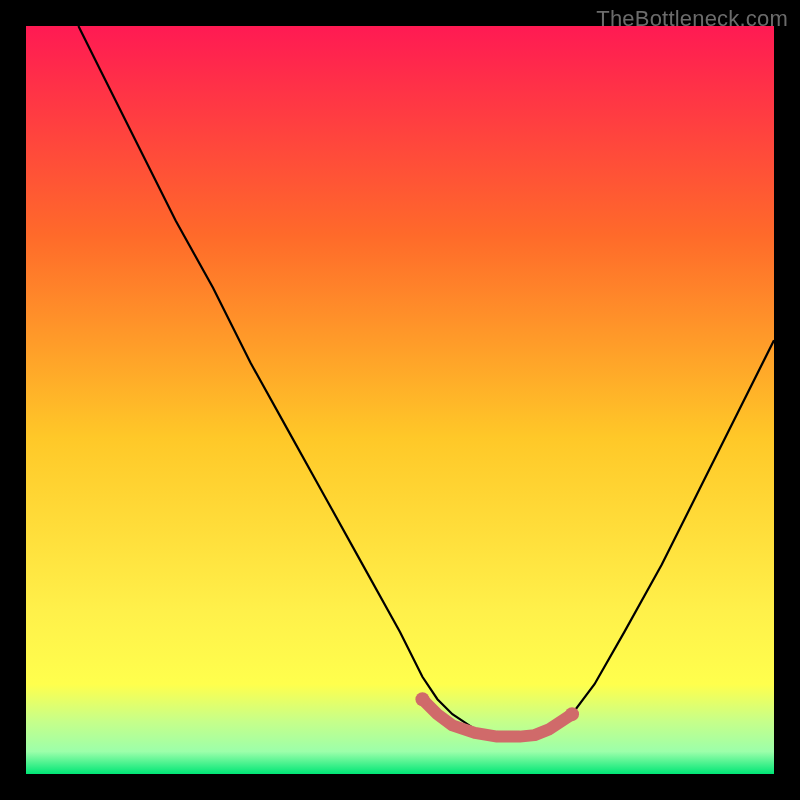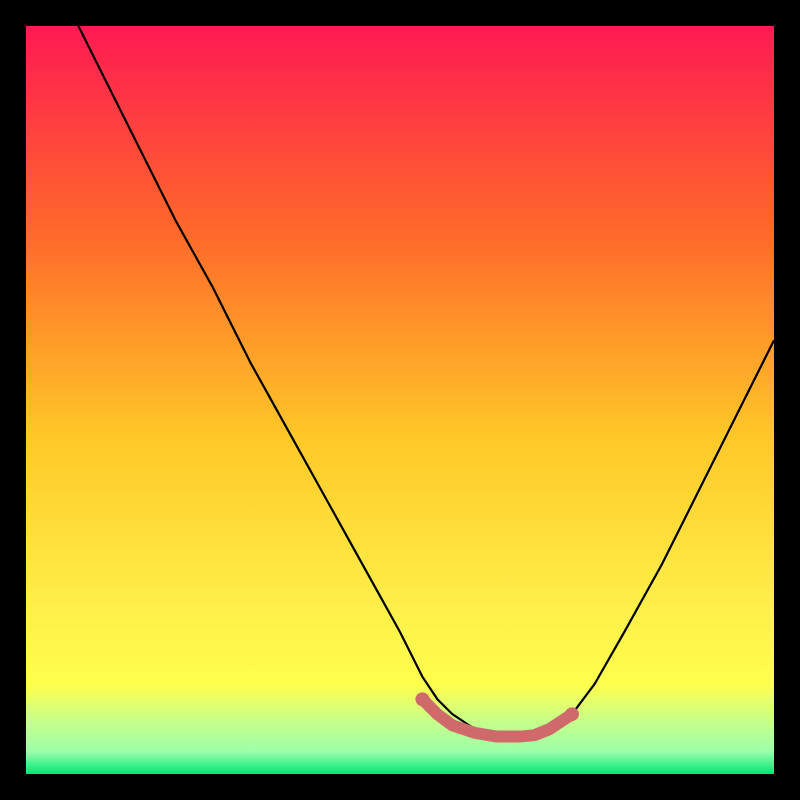--- a/index.html
+++ b/index.html
@@ -4,20 +4,21 @@
 <style>
   html,body{margin:0;padding:0;width:800px;height:800px;background:#000;overflow:hidden;font-family:Arial,Helvetica,sans-serif}
   .frame{position:absolute;left:0;top:0;width:800px;height:800px;background:#000}
   .plot{position:absolute;left:26px;top:26px;width:748px;height:748px;overflow:hidden}
   .attribution{position:absolute;top:6px;right:12px;color:#6b6b6b;font-size:22px;font-weight:400;letter-spacing:.2px}
 </style>
 </head>
 <body>
 
 <div class="frame">
+  <div class="attribution">TheBottleneck.com</div>
   <div class="plot">
     <svg width="748" height="748" viewBox="0 0 748 748">
       <defs>
         <linearGradient id="bgGrad" x1="0" y1="0" x2="0" y2="1">
           <stop id="g0" offset="0%" stop-color="#ff1a53"></stop>
           <stop id="g1" offset="28%" stop-color="#ff6a2a"></stop>
           <stop id="g2" offset="55%" stop-color="#ffc828"></stop>
           <stop id="g3" offset="78%" stop-color="#fff04a"></stop>
           <stop id="g4" offset="88%" stop-color="#ffff4d"></stop>
           <stop id="g5" offset="93%" stop-color="#c6ff8a"></stop>

